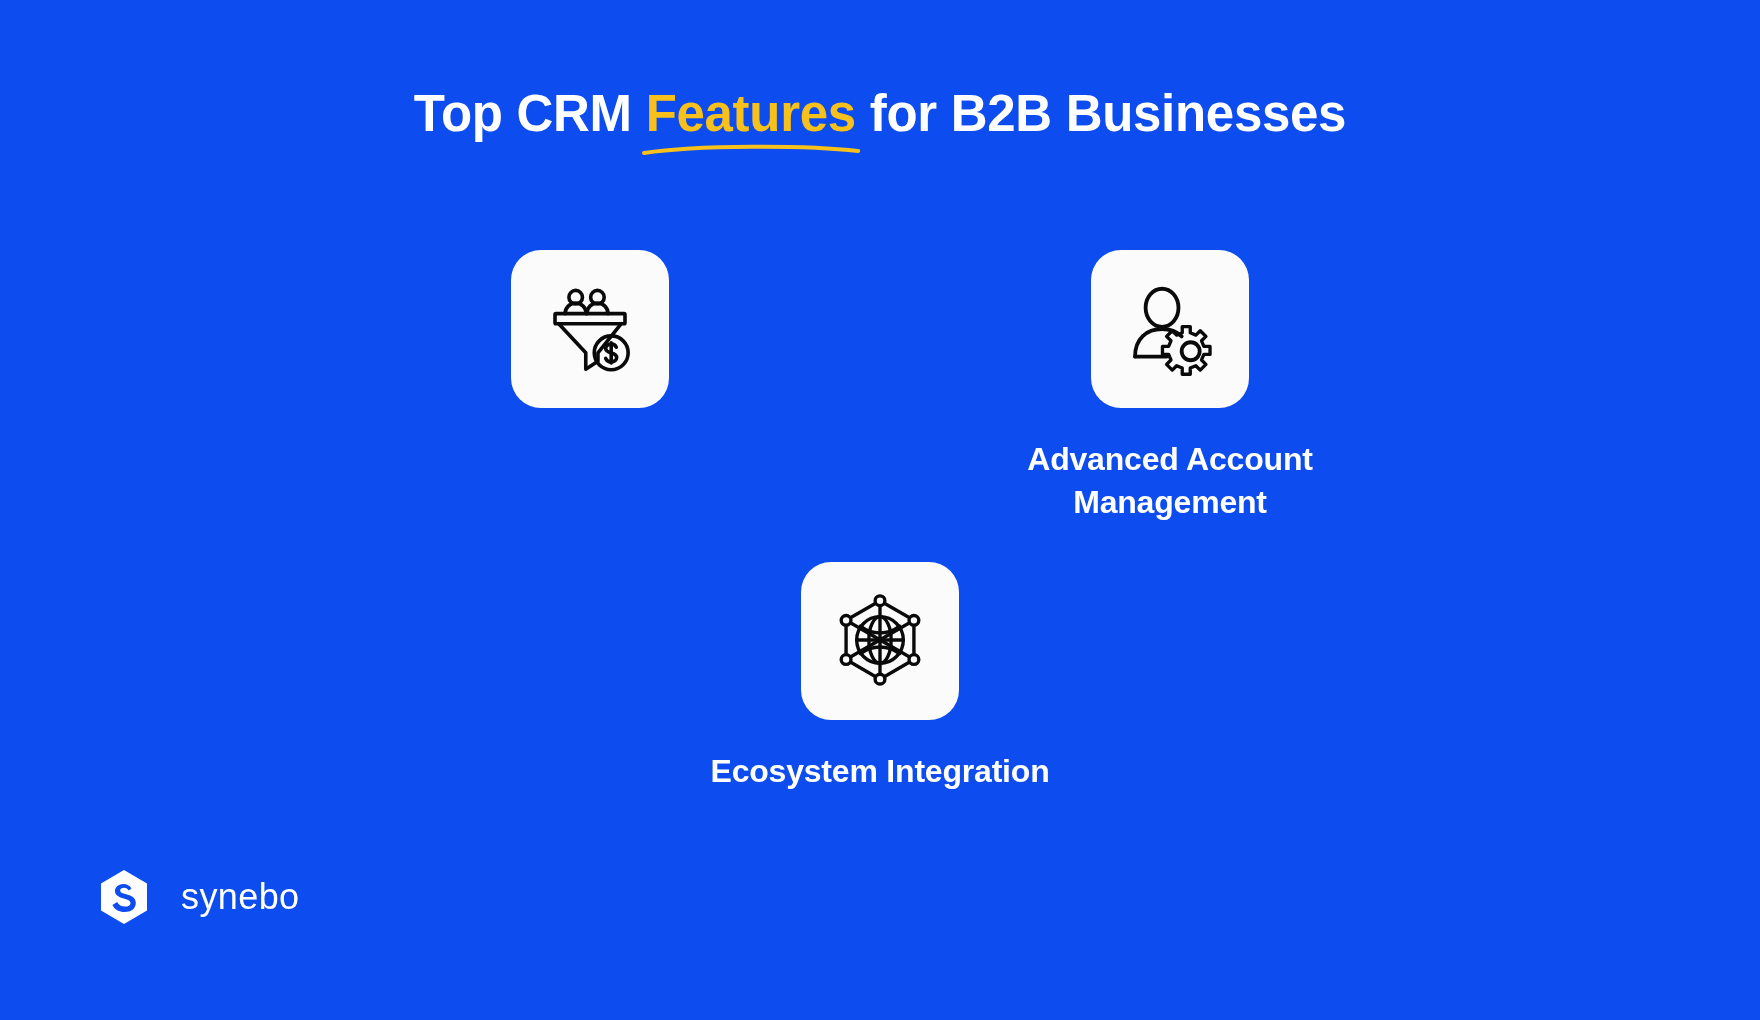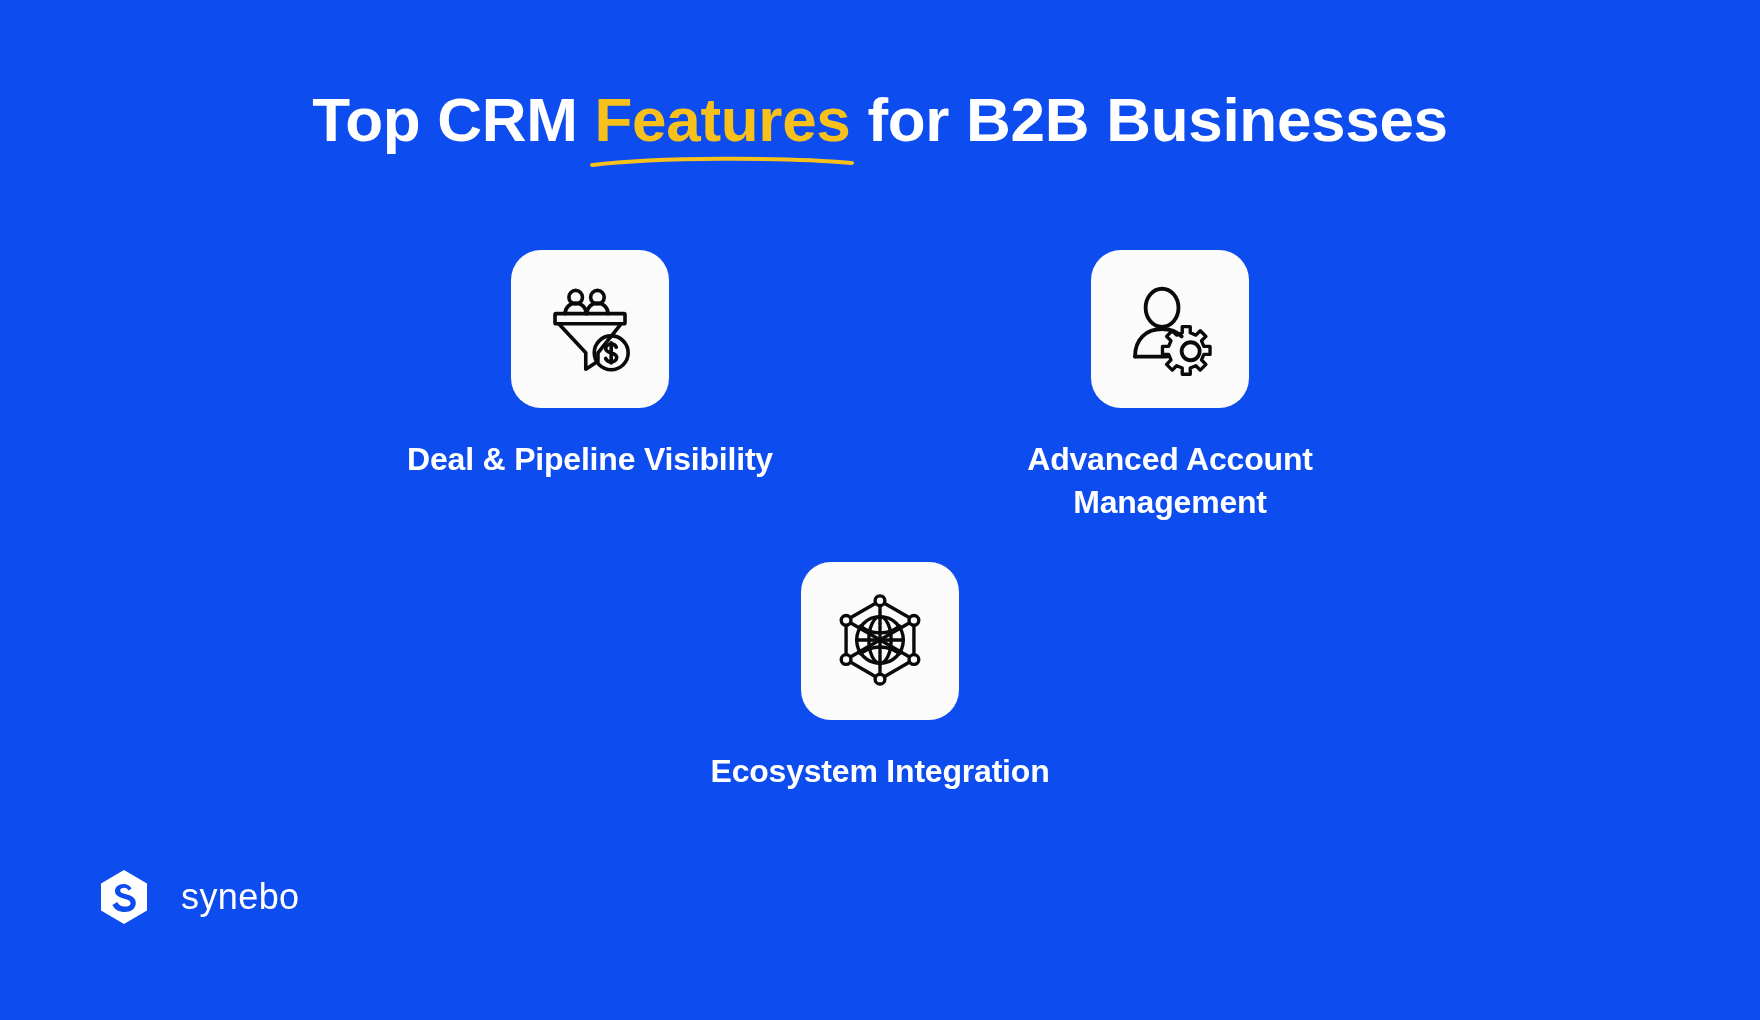--- a/index.html
+++ b/index.html
@@ -24,21 +24,21 @@
 
   
   #title-block {
     position: absolute;
     top: 86px;
     left: 0;
     width: 100%;
     text-align: center;
   }
   #page-title {
-    font-size: 62px;
+    font-size: 51px;
     font-weight: 700;
     color: #ffffff;
     letter-spacing: -0.3px;
     line-height: 1.1;
     white-space: nowrap;
   }
   .title-accent {
     position: relative;
     color: #f8c01a;
     display: inline-block;
@@ -153,23 +153,20 @@
 
               <path d="M20.5 45 L46 72.5 L46 88 L57.5 80.5 L57.5 72.5 L79.5 45"></path>
 
               <circle cx="70" cy="72.5" r="16"></circle>
 
               <path d="M70 63 L70 82"></path>
               <path d="M74.8 67.2 a5 5 0 0 0 -4.8 -2.9 c-3 0 -5.2 1.8 -5.2 4.2 c0 5.2 10.4 3.1 10.4 8.2 c0 2.4 -2.3 4.3 -5.2 4.3 a5.4 5.4 0 0 1 -5.2 -3.2"></path>
             </g>
           </svg>
         </div>
-        <div class="feature-label">
-          <span>Deal &amp; Pipeline Visibility</span>
-        </div>
       </div>
 
       <div class="feature">
         <div class="icon-card">
           <svg viewBox="0 0 100 100">
             <g fill="none" stroke="#0a0a0a" stroke-width="3.6" stroke-linejoin="round" stroke-linecap="round">
 
               <ellipse cx="42.5" cy="30" rx="15.5" ry="18"></ellipse>
 
               <path d="M17 76 C 17 59, 28 50, 42.5 50 C 50 50, 56.5 52.5, 61 57"></path>

